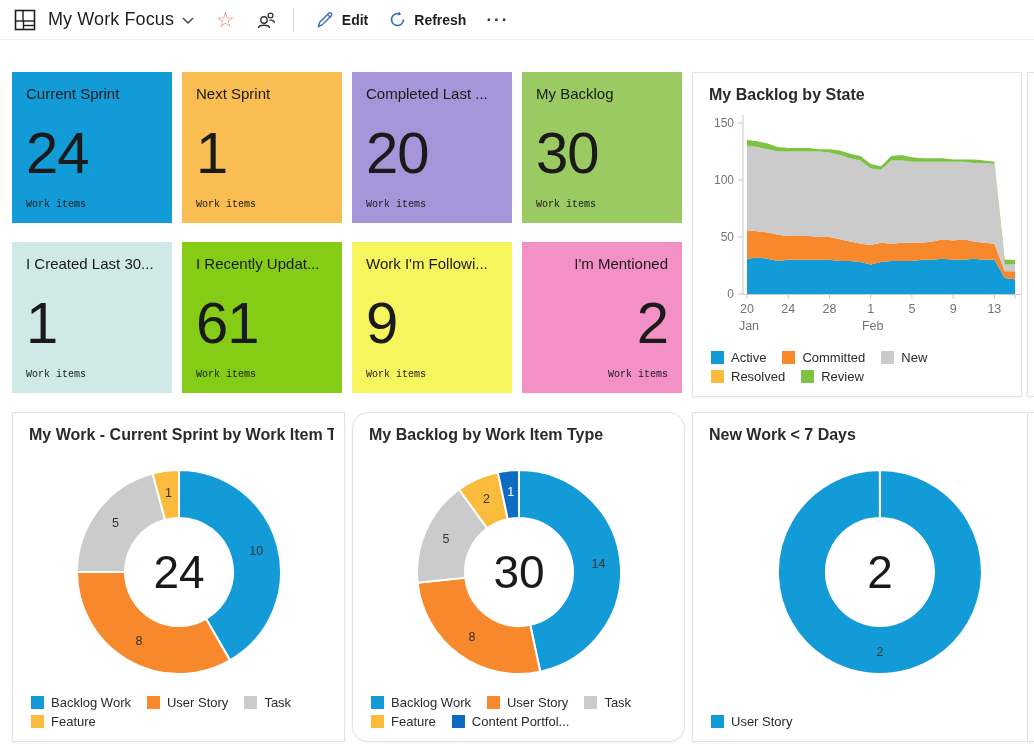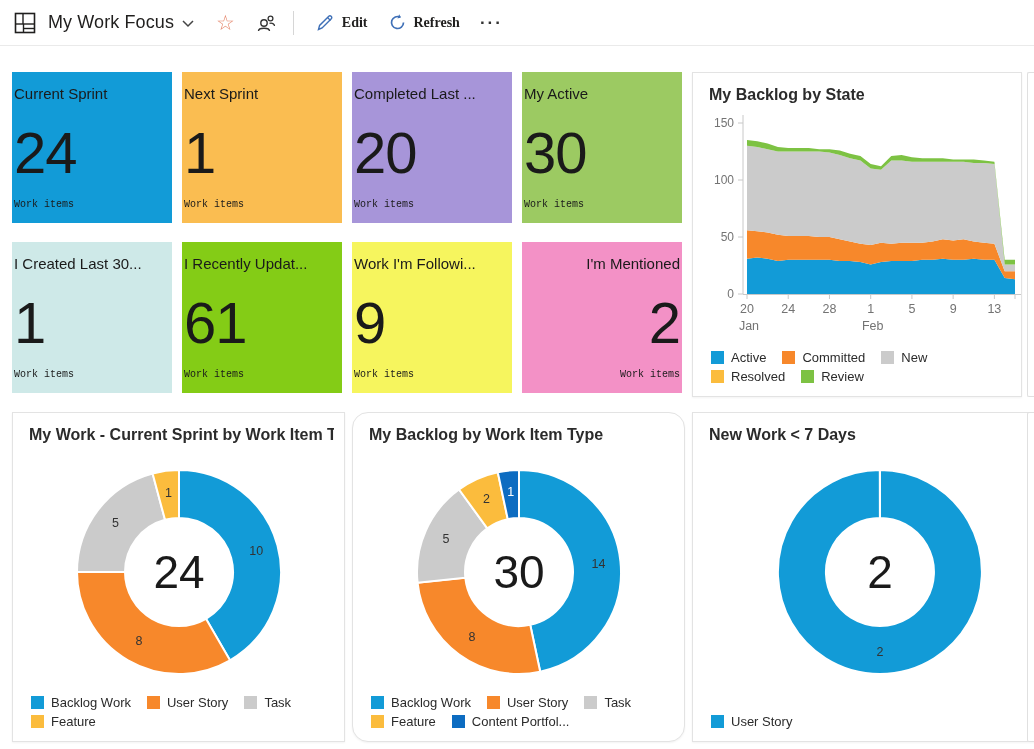--- a/index.html
+++ b/index.html
@@ -1,39 +1,39 @@
 <!DOCTYPE html>
 <html><head>
 <meta charset="utf-8">
 <style>
   * { box-sizing: border-box; margin: 0; padding: 0; }
   html,body { width:1034px; height:749px; overflow:hidden; background:#fff;
     font-family:"Liberation Sans", sans-serif; color:#1a1a1a; }
 
   
-  .header { position:absolute; left:0; top:0; width:1034px; height:46px;
+  .header { position:absolute; left:0; top:0; width:1034px; height:40px;
     background:#fff; border-bottom:1px solid #eaeaea; display:flex; align-items:center; padding:16px 14px; }
   .hdr-group { display:flex; align-items:center; }
   .dash-icon { width:22px; height:22px; margin-right:12px; }
   .dash-title { font-size:18px; font-weight:500; color:#201f1e; letter-spacing:.1px; }
   .chev { margin-left:8px; margin-top:3px; }
   .iconbtn { background:none; border:none; cursor:pointer; display:flex; align-items:center;
     padding:6px; margin-left:8px; }
   .star-glyph { font-size:21px; color:#e68a70; line-height:1; }
   .vdivider { width:1px; height:24px; background:#d6d6d6; margin:0 12px 0 10px; }
   .cmdbtn { background:none; border:none; cursor:pointer; display:flex; align-items:center;
-    gap:7px; padding:6px 10px; font-family:Liberation Serif, serif; }
+    gap:7px; padding:6px 10px; font-family:Liberation Sans, sans-serif; }
   .cmdbtn .lbl { font-size:14px; font-weight:700; color:#201f1e; }
   .more { font-size:17px; letter-spacing:2px; color:#333; font-weight:700; padding:6px 10px;
     background:none; border:none; cursor:pointer; }
 
   
   .canvas { position:absolute; left:0; top:59px; width:1034px; height:690px; background:#fff; }
 
-  .tile { position:absolute; width:160px; height:151px; padding:13px 2px; cursor:pointer;
+  .tile { position:absolute; width:160px; height:151px; padding:13px 14px; cursor:pointer;
     display:flex; flex-direction:column; }
   .tile-title { font-size:15px; color:#1a1a1a; white-space:nowrap; overflow:hidden; }
   .tile-number { font-size:58px; font-weight:200; line-height:1; margin-top:22px; letter-spacing:-1px; }
   .tile-caption { font-size:10px; margin-top:auto;font-family:Liberation Mono, monospace; }
 
   .card { position:absolute; background:#fff; border:1px solid #e3e3e3;
     box-shadow:0 1px 2px rgba(0,0,0,.05); cursor:pointer; }
   .card-title { position:absolute; left:16px; top:13px; right:10px; font-size:16px;
     color:#2b2b2b; white-space:nowrap; overflow:hidden; }
 
@@ -113,21 +113,21 @@
     <div class="tile-title">Next Sprint</div>
     <div class="tile-number">1</div>
     <div class="tile-caption">Work items</div>
   </div>
   <div class="tile" style="left: 352px; top: 13px; background: rgb(167, 149, 217);">
     <div class="tile-title">Completed Last ...</div>
     <div class="tile-number">20</div>
     <div class="tile-caption">Work items</div>
   </div>
   <div class="tile" style="left: 522px; top: 13px; background: rgb(156, 202, 98);">
-    <div class="tile-title">My Active</div>
+    <div class="tile-title">My Backlog</div>
     <div class="tile-number">30</div>
     <div class="tile-caption">Work items</div>
   </div>
   <div class="tile" style="left: 12px; top: 183px; background: rgb(206, 233, 232);">
     <div class="tile-title">I Created Last 30...</div>
     <div class="tile-number">1</div>
     <div class="tile-caption">Work items</div>
   </div>
   <div class="tile" style="left: 182px; top: 183px; background: #84cc16;">
     <div class="tile-title">I Recently Updat...</div>

